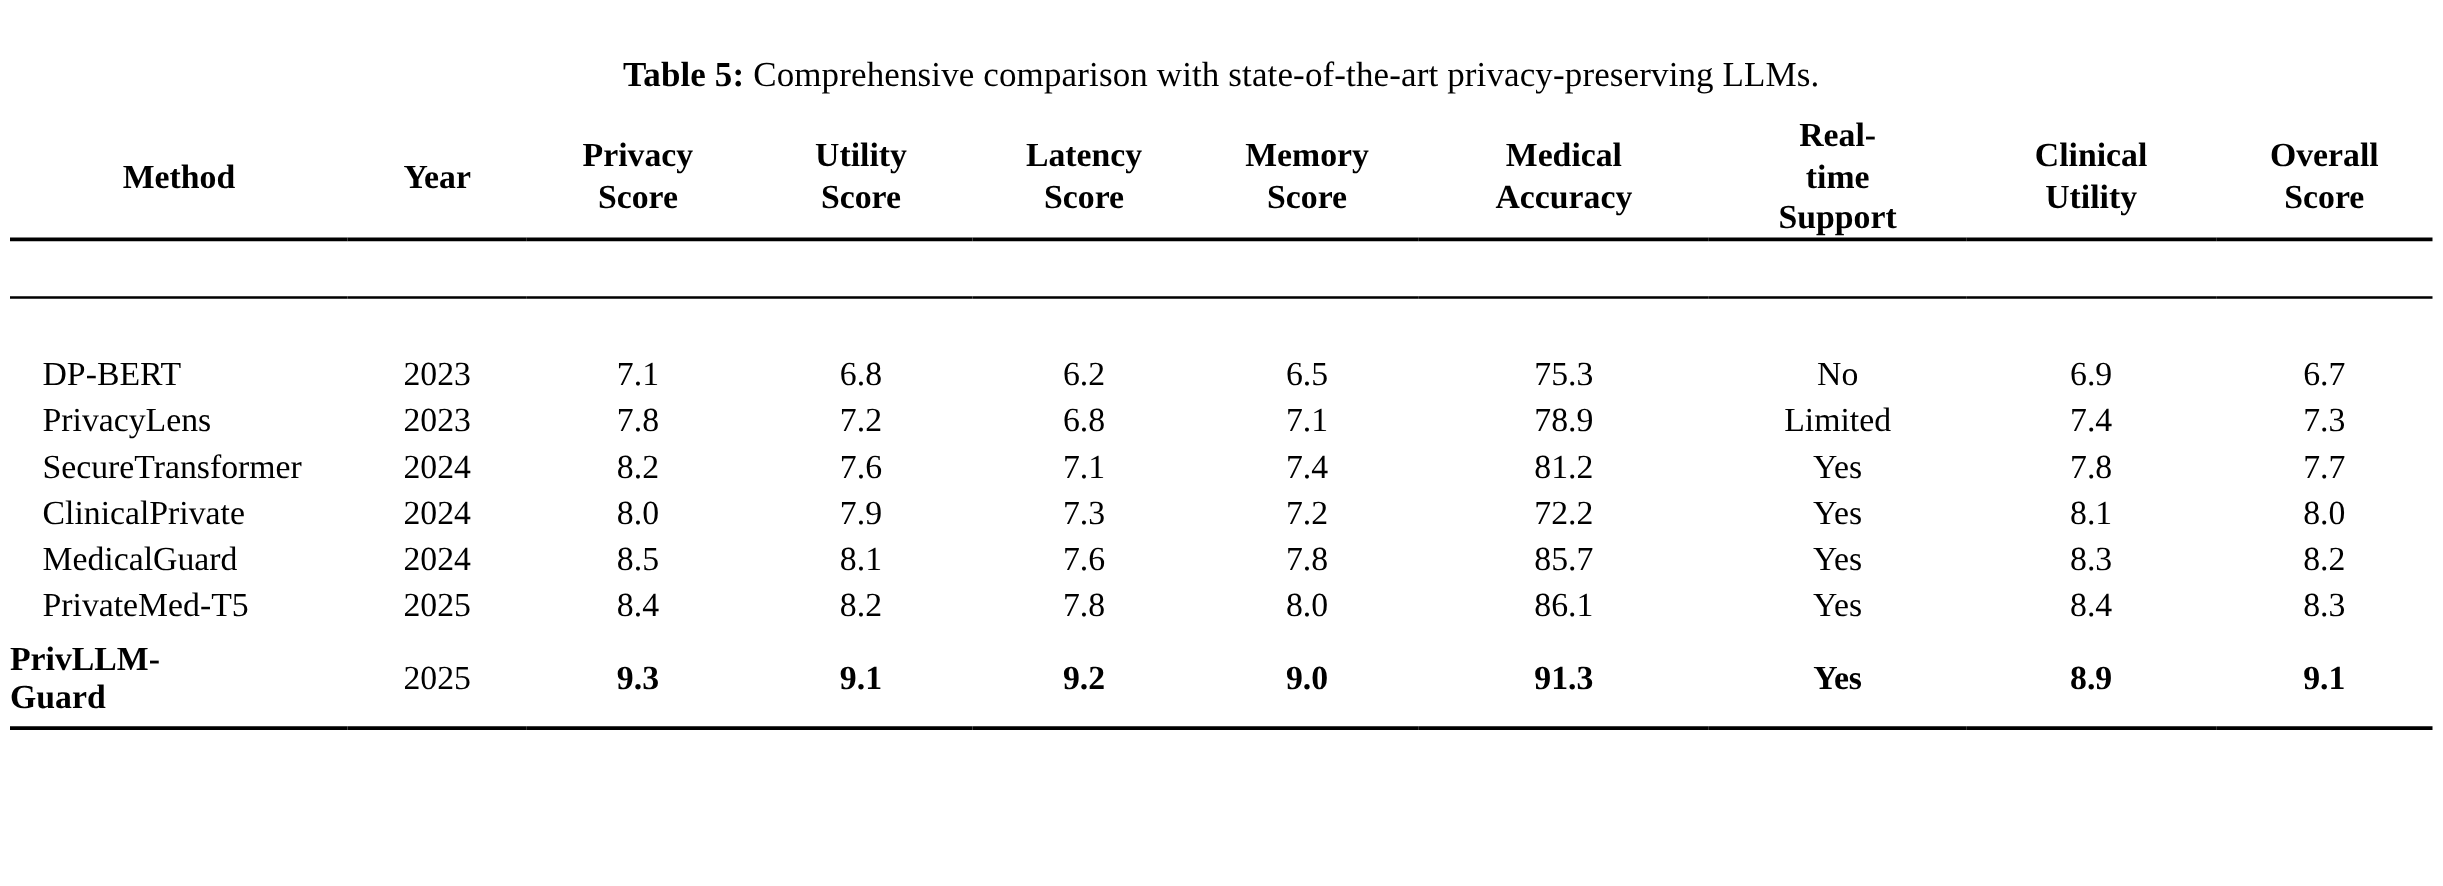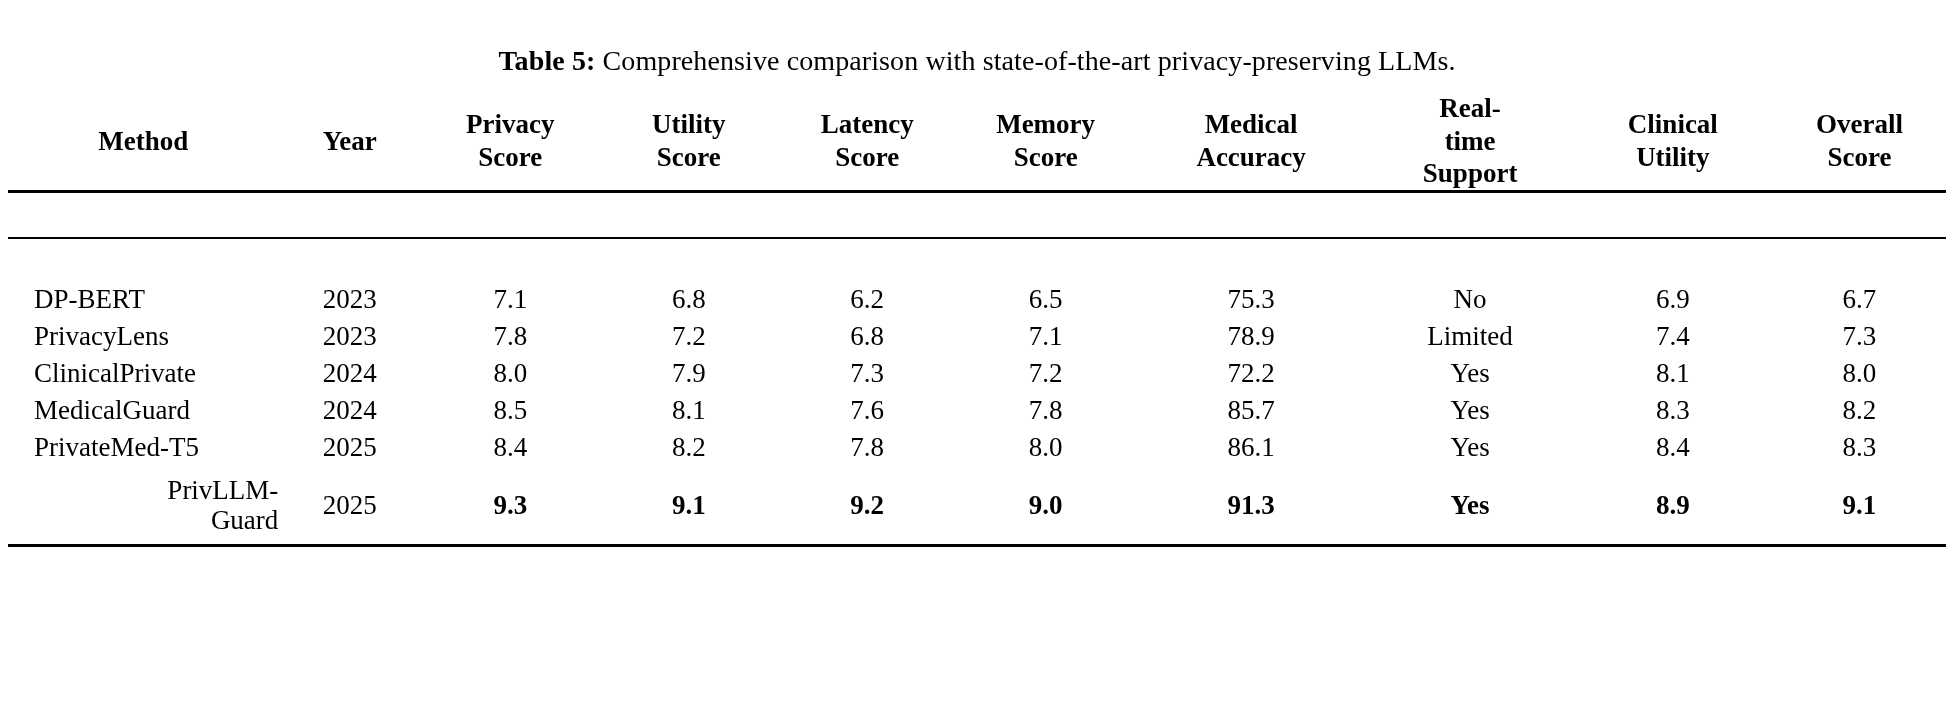--- a/index.html
+++ b/index.html
@@ -82,24 +82,24 @@
     text-align: left;
     padding-left: 26px;
   }
   tbody tr.highlight td {
     font-weight: bold;
   }
   tbody tr.highlight td.year {
     font-weight: normal;
   }
   tbody tr.highlight td.method {
-    text-align: right;
+    text-align: left;
     padding-left: 0;
     line-height: 1.12;
-    font-weight: normal;
+    font-weight: bold;
   }
   tbody tr.highlight td {
     height: 78px;
   }
   .col-method { width: 250px; }
   .col-year   { width: 132px; }
   .col-sc     { width: 165px; }
   .col-med    { width: 215px; }
   .col-rt     { width: 190px; }
   .col-clin   { width: 185px; }
@@ -211,20 +211,32 @@
           <td>7.8</td>
           <td>7.2</td>
           <td>6.8</td>
           <td>7.1</td>
           <td>78.9</td>
           <td>Limited</td>
           <td>7.4</td>
           <td>7.3</td>
         </tr>
 
+        <tr>
+          <td class="method nowrap">SecureTransformer</td>
+          <td class="year">2024</td>
+          <td>8.2</td>
+          <td>7.6</td>
+          <td>7.1</td>
+          <td>7.4</td>
+          <td>81.2</td>
+          <td>Yes</td>
+          <td>7.8</td>
+          <td>7.7</td>
+        </tr>
 
         <tr>
           <td class="method nowrap">ClinicalPrivate</td>
           <td class="year">2024</td>
           <td>8.0</td>
           <td>7.9</td>
           <td>7.3</td>
           <td>7.2</td>
           <td>72.2</td>
           <td>Yes</td>

